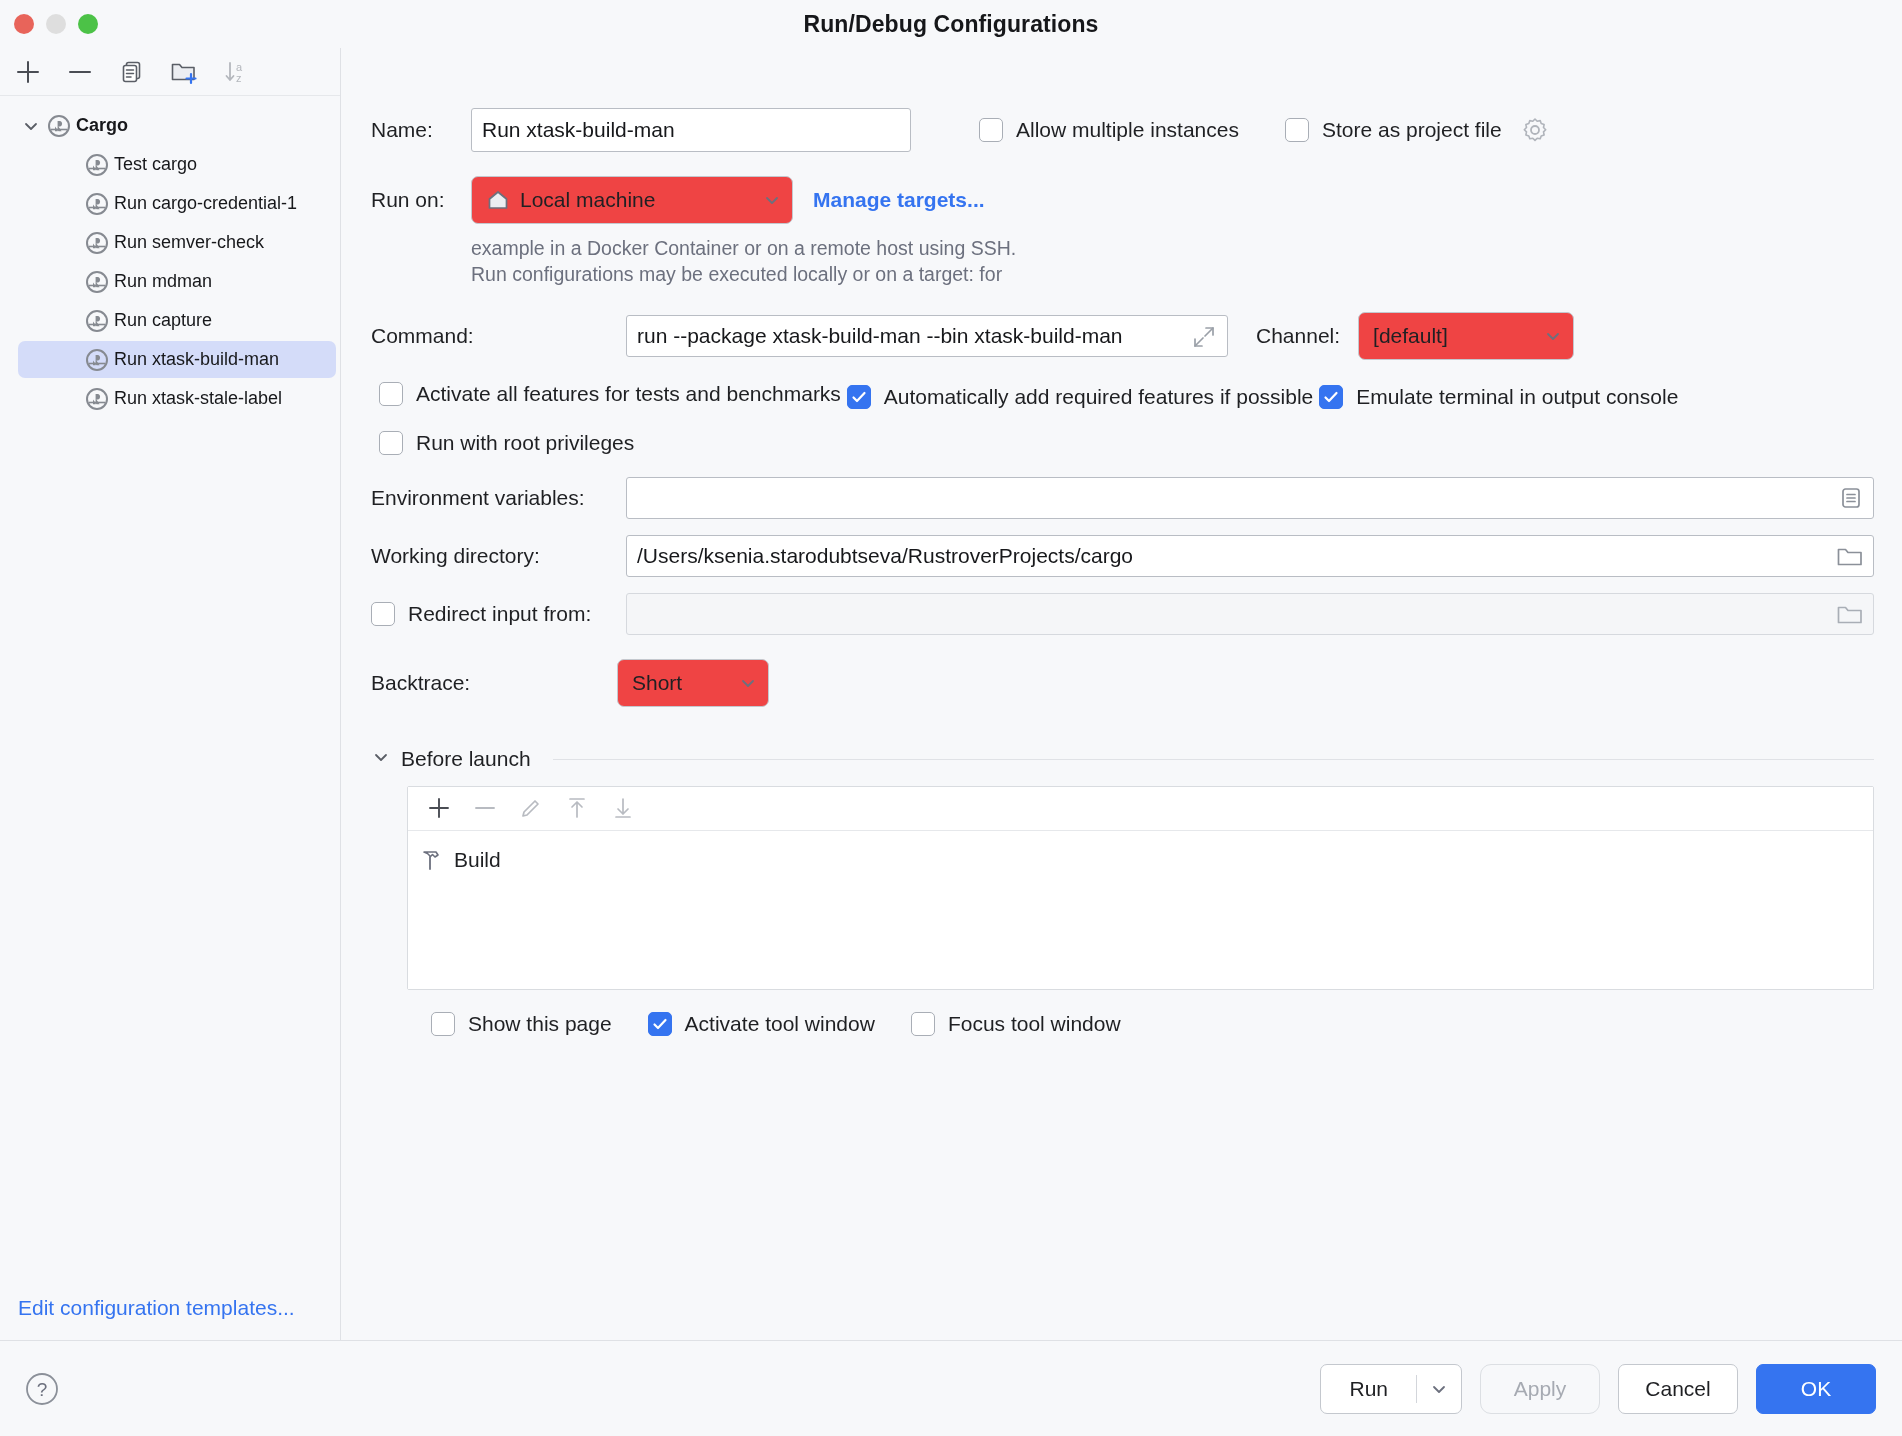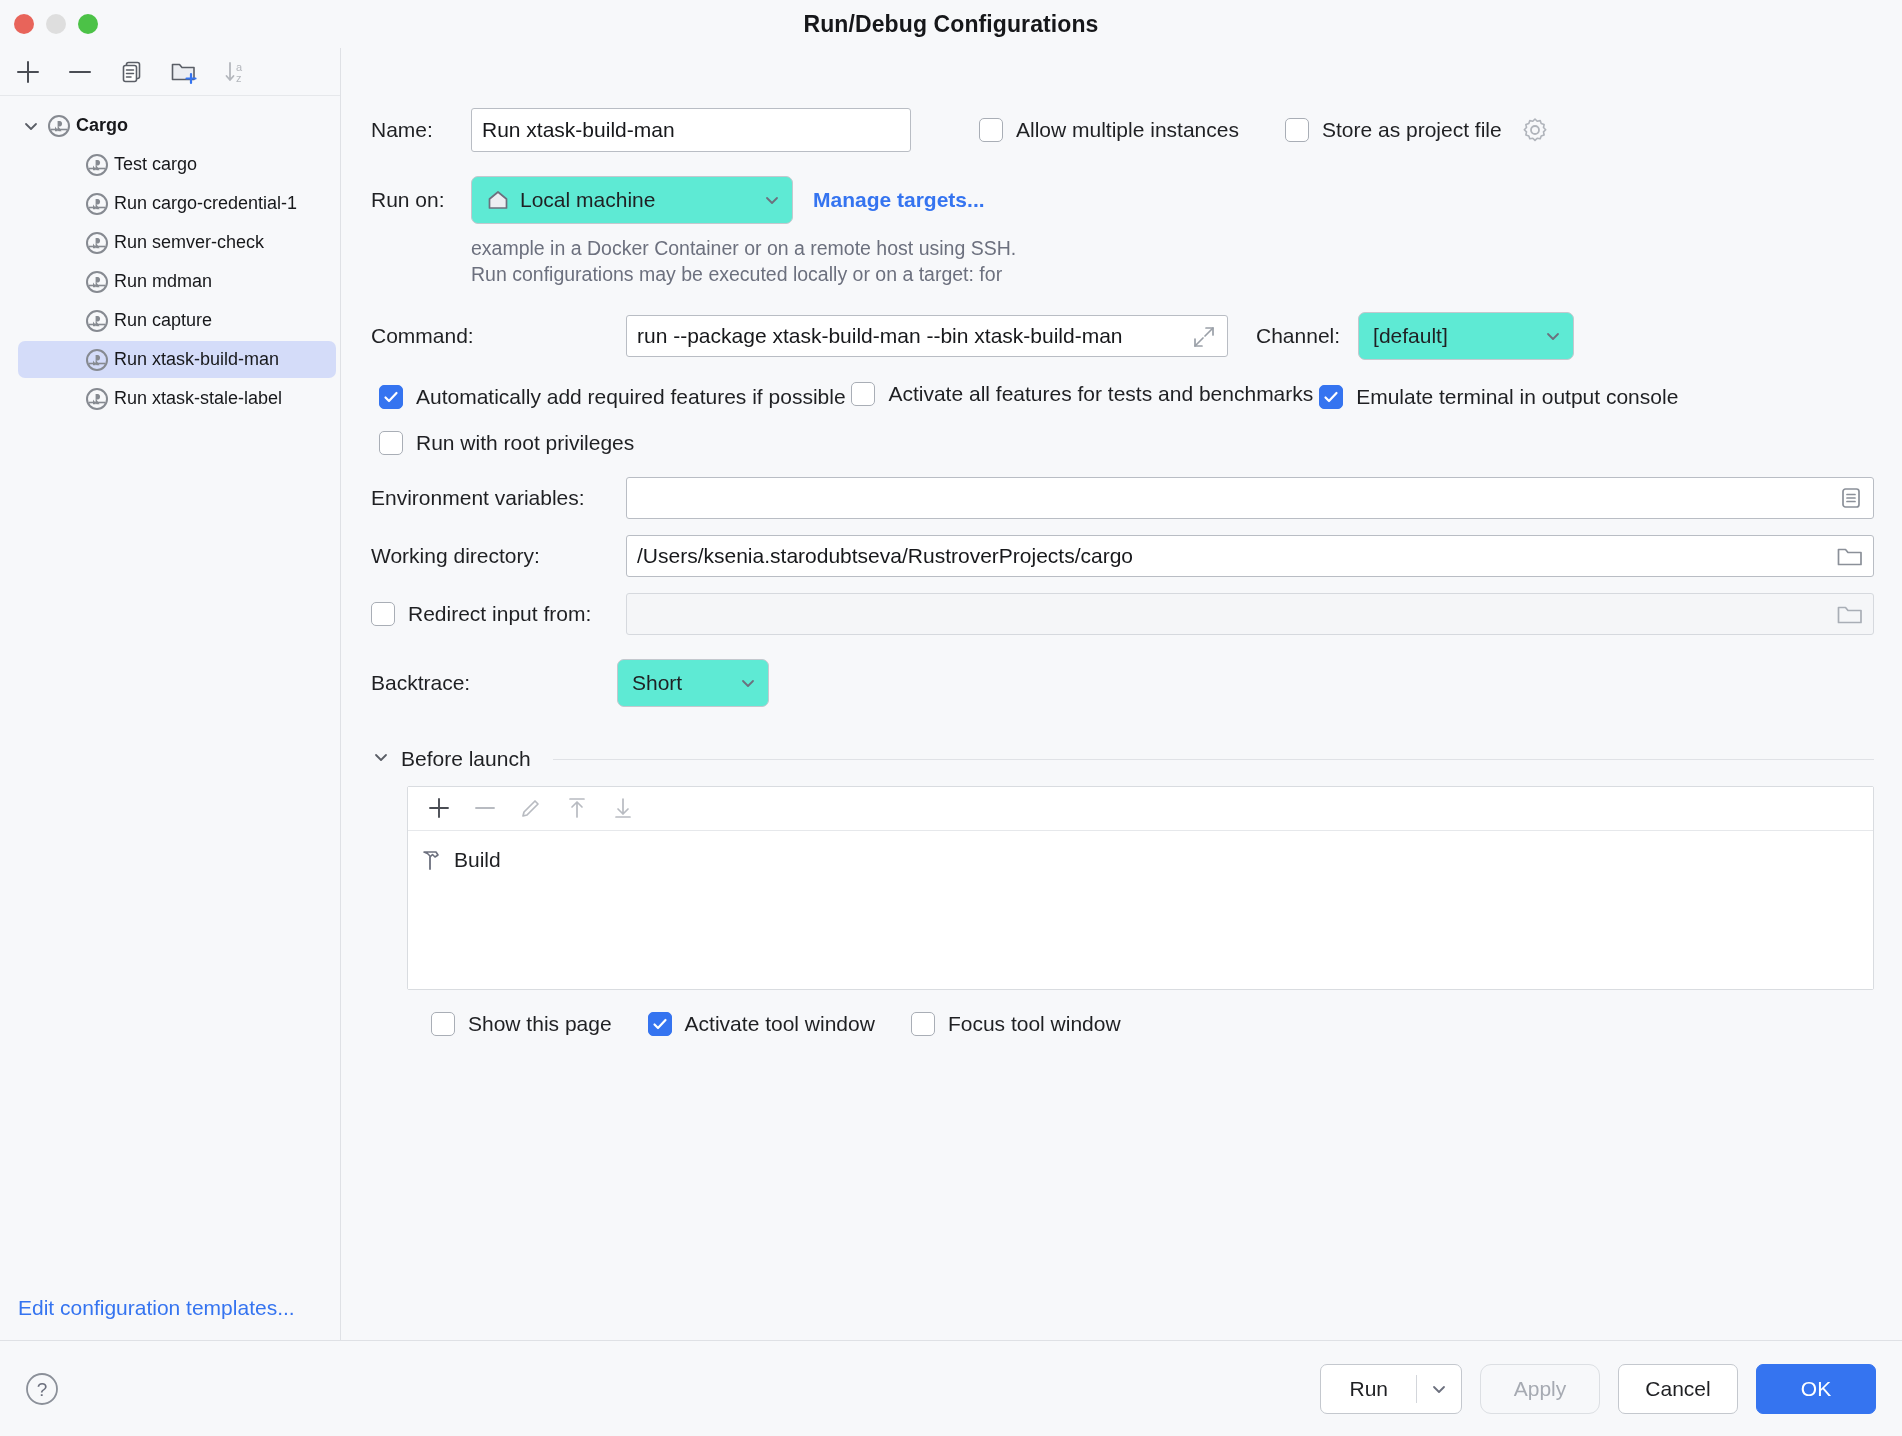--- a/index.html
+++ b/index.html
@@ -123,21 +123,21 @@
     padding: 0 10px;
     font-size: 21px;
     color: #17181b;
     overflow: hidden;
     white-space: nowrap;
   }
   .input.disabled { background: #f5f6f8; border-color: #d6d9de; }
 
   
   .combo {
-    background: #5eead4;
+    background: #ef4444;
     border: 1px solid #c4c8ce;
     border-radius: 7px;
     height: 48px;
     display: inline-flex; align-items: center;
     padding: 0 10px 0 14px;
     font-size: 21px;
     gap: 10px;
     white-space: nowrap;
   }
   .combo .caret { margin-left: auto; display:flex; align-items:center; }
@@ -434,30 +434,30 @@
             <span class="caret">
               <svg width="20" height="20" viewBox="0 0 20 20">
                   <path d="M5 8 L10 13 L15 8" stroke="#6c707e" stroke-width="1.8" fill="none" stroke-linecap="round" stroke-linejoin="round"></path>
                 </svg>
             </span>
           </div>
         </div>
 
         <div style="padding-left:8px;">
           <div class="cb-wrap" style="margin-bottom:22px;">
+            <span class="cb"></span>
+            <span class="cb-label">Activate all features for tests and benchmarks</span>
+          </div>
+          <div class="cb-wrap" style="margin-bottom:22px;">
             <span class="cb checked">
               <svg width="18" height="18" viewBox="0 0 18 18">
                   <path d="M3.5 9.5 L7 13 L14.5 5" stroke="#fff" stroke-width="2.2" fill="none" stroke-linecap="round" stroke-linejoin="round"></path>
                 </svg>
             </span>
             <span class="cb-label">Automatically add required features if possible</span>
-          </div>
-          <div class="cb-wrap" style="margin-bottom:22px;">
-            <span class="cb"></span>
-            <span class="cb-label">Activate all features for tests and benchmarks</span>
           </div>
           <div class="cb-wrap" style="margin-bottom:22px;">
             <span class="cb checked">
               <svg width="18" height="18" viewBox="0 0 18 18">
                   <path d="M3.5 9.5 L7 13 L14.5 5" stroke="#fff" stroke-width="2.2" fill="none" stroke-linecap="round" stroke-linejoin="round"></path>
                 </svg>
             </span>
             <span class="cb-label">Emulate terminal in output console</span>
           </div>
           <div class="cb-wrap" style="margin-bottom:22px;">

